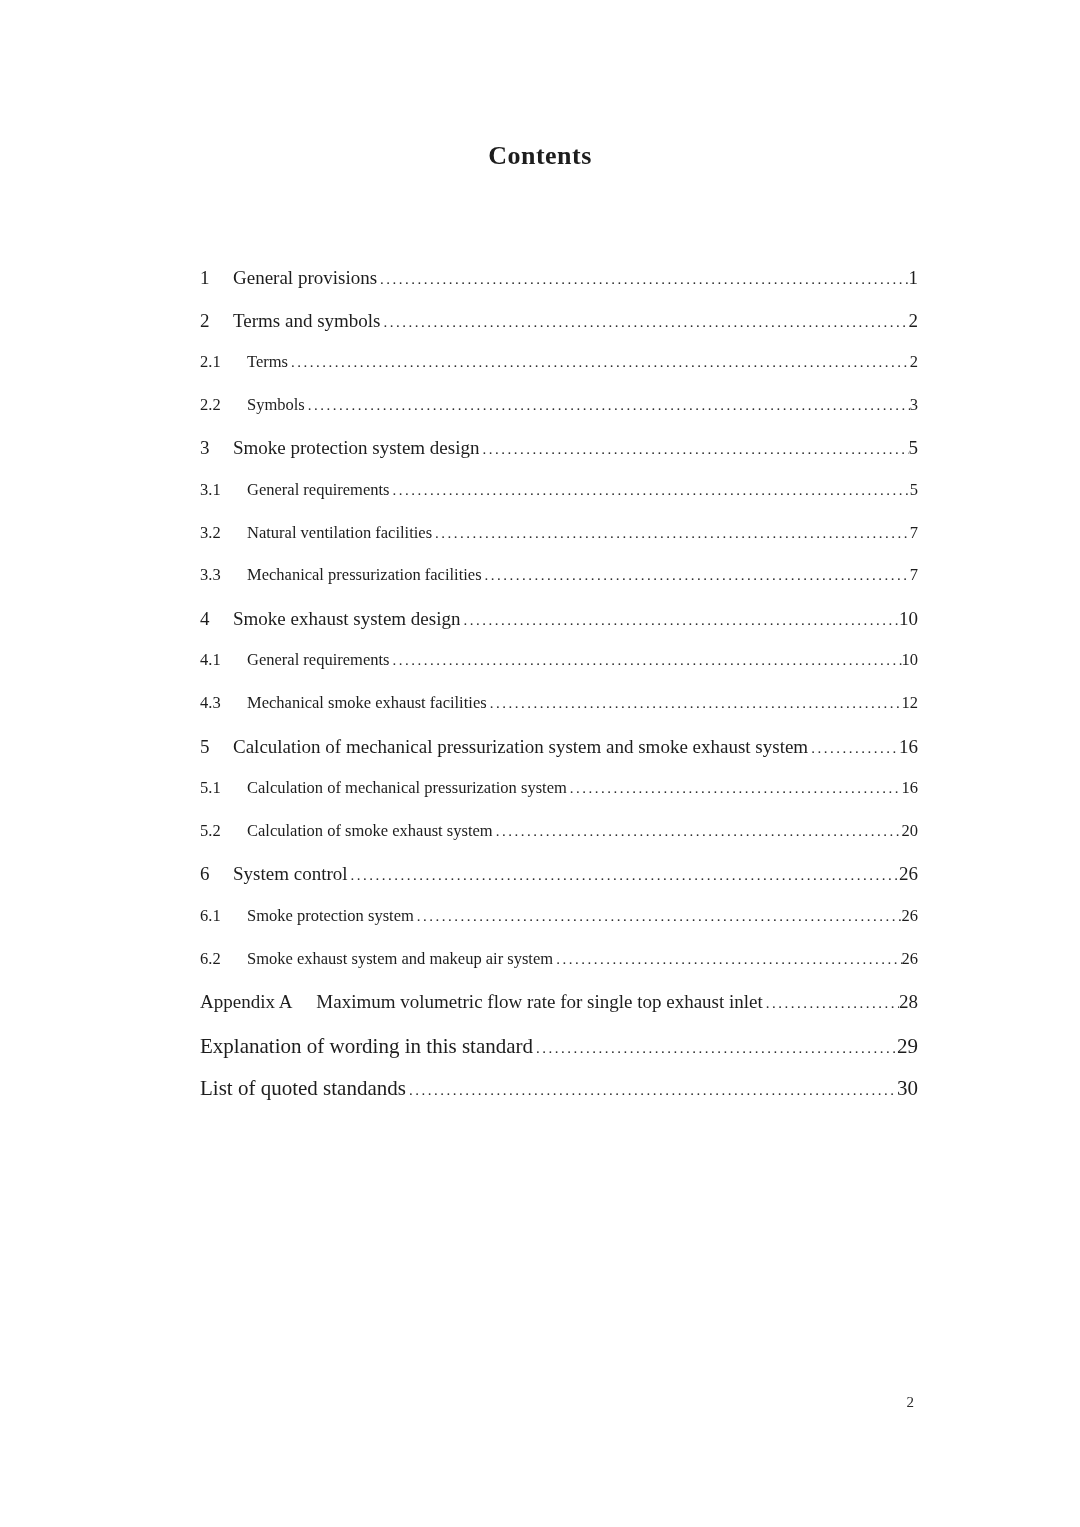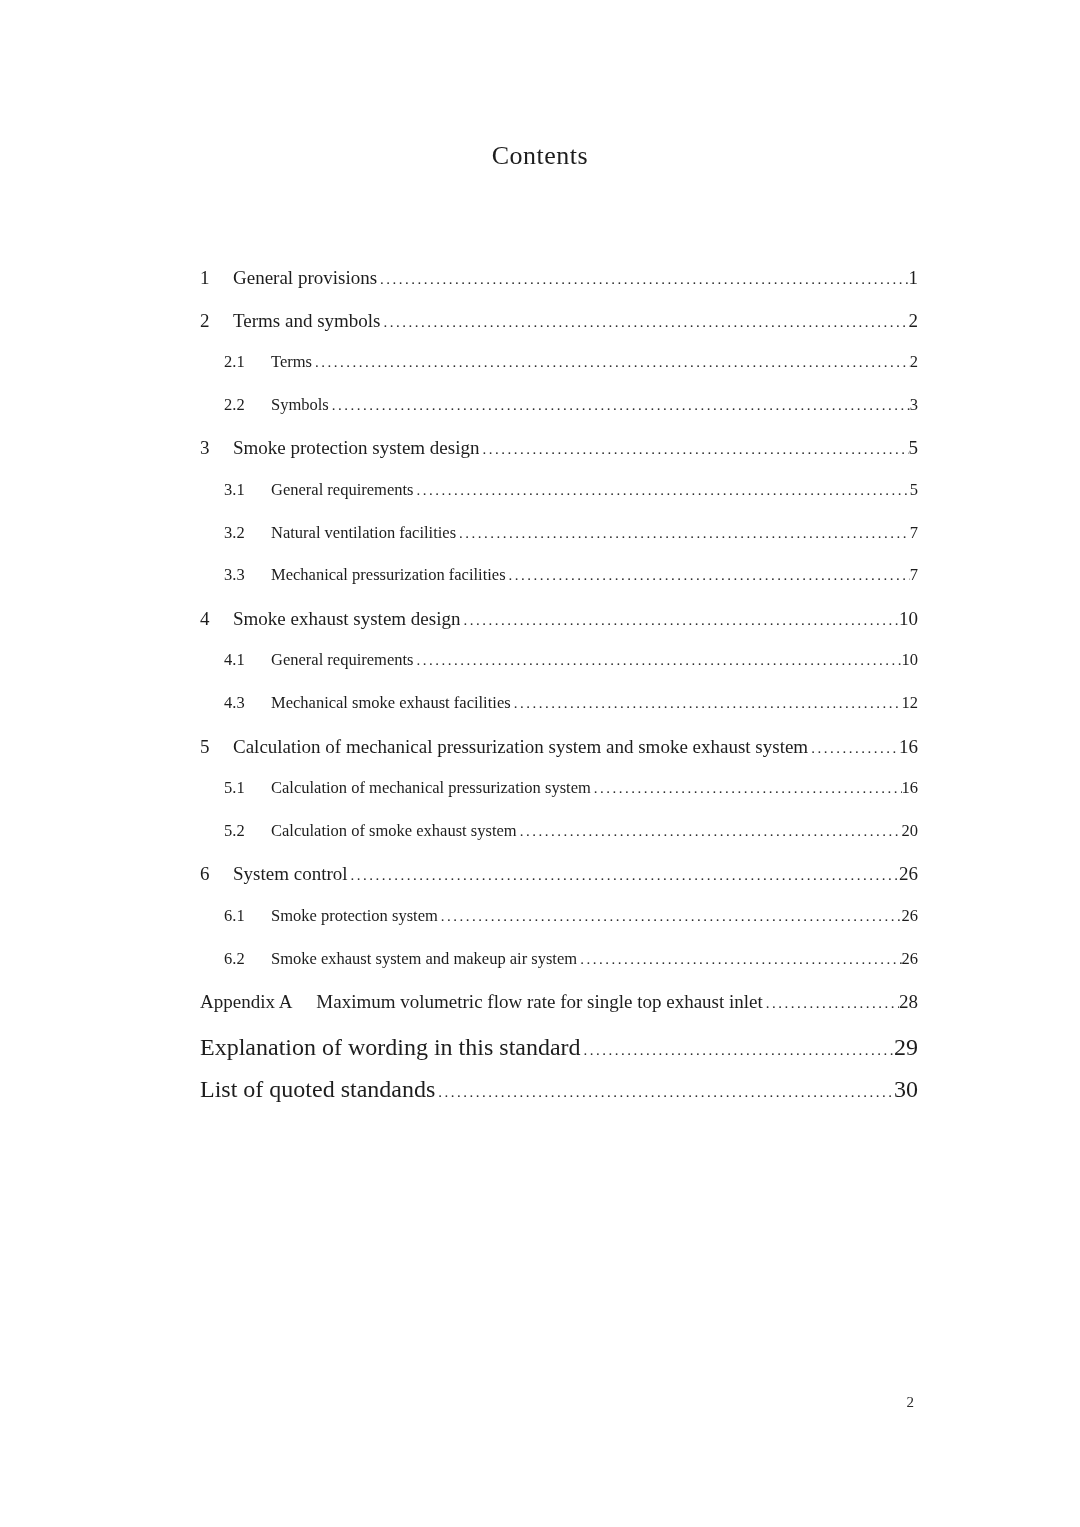--- a/index.html
+++ b/index.html
@@ -16,21 +16,21 @@
     color: #1d1d1d;
     overflow: hidden;
   }
   .doc-title {
     position: absolute;
     top: 141px;
     left: 0;
     width: 100%;
     text-align: center;
     font-size: 26px;
-    font-weight: normal;
+    font-weight: bold;
     letter-spacing: 0.5px;
     margin: 0;
   }
   .toc {
     position: absolute;
     top: 267px;
     left: 200px;
     width: 718px;
   }
   .toc-row {
@@ -58,24 +58,24 @@
   .toc-row .dots::after {
     content: "..................................................................................................................................................................................................................................";
   }
   .toc-row .pg {
     flex: 0 0 auto;
   }
   
   .lvl-section { font-size: 19px; }
   .lvl-section .num { width: 33px; }
   .lvl-subsection { font-size: 16.5px; }
-  .lvl-subsection .num { width: 47px; margin-left: 24px; }
+  .lvl-subsection .num { width: 47px; }
   .lvl-appendix { font-size: 19px; }
   .lvl-appendix .num { margin-right: 24px; }
-  .lvl-plain { font-size: 24px; }
+  .lvl-plain { font-size: 21px; }
   .footer-page-number {
     position: absolute;
     top: 1394px;
     right: 166px;
     font-size: 15px;
     color: #2a2a2a;
   }
 </style>
 </head>
 <body>

